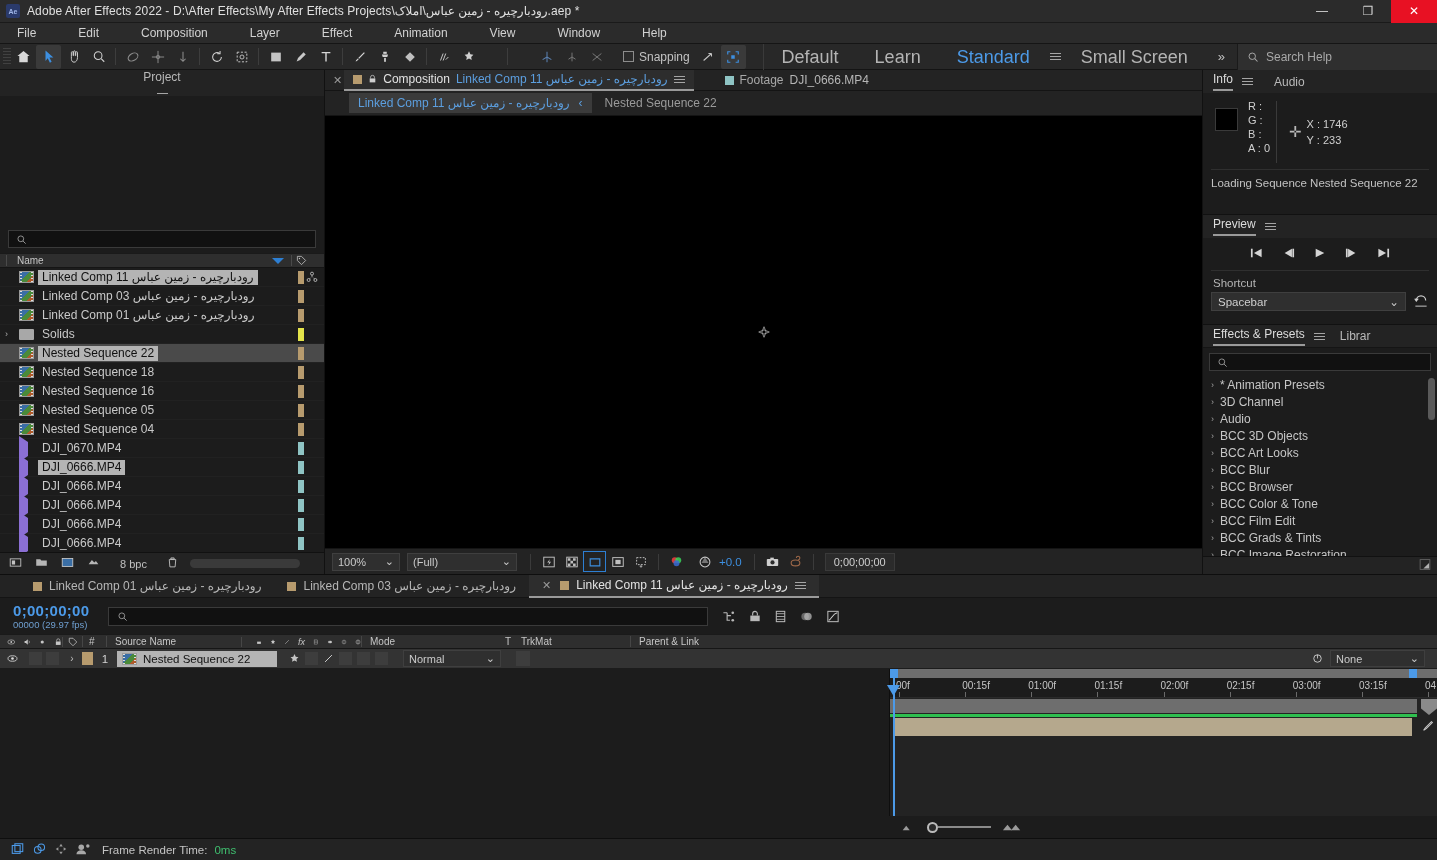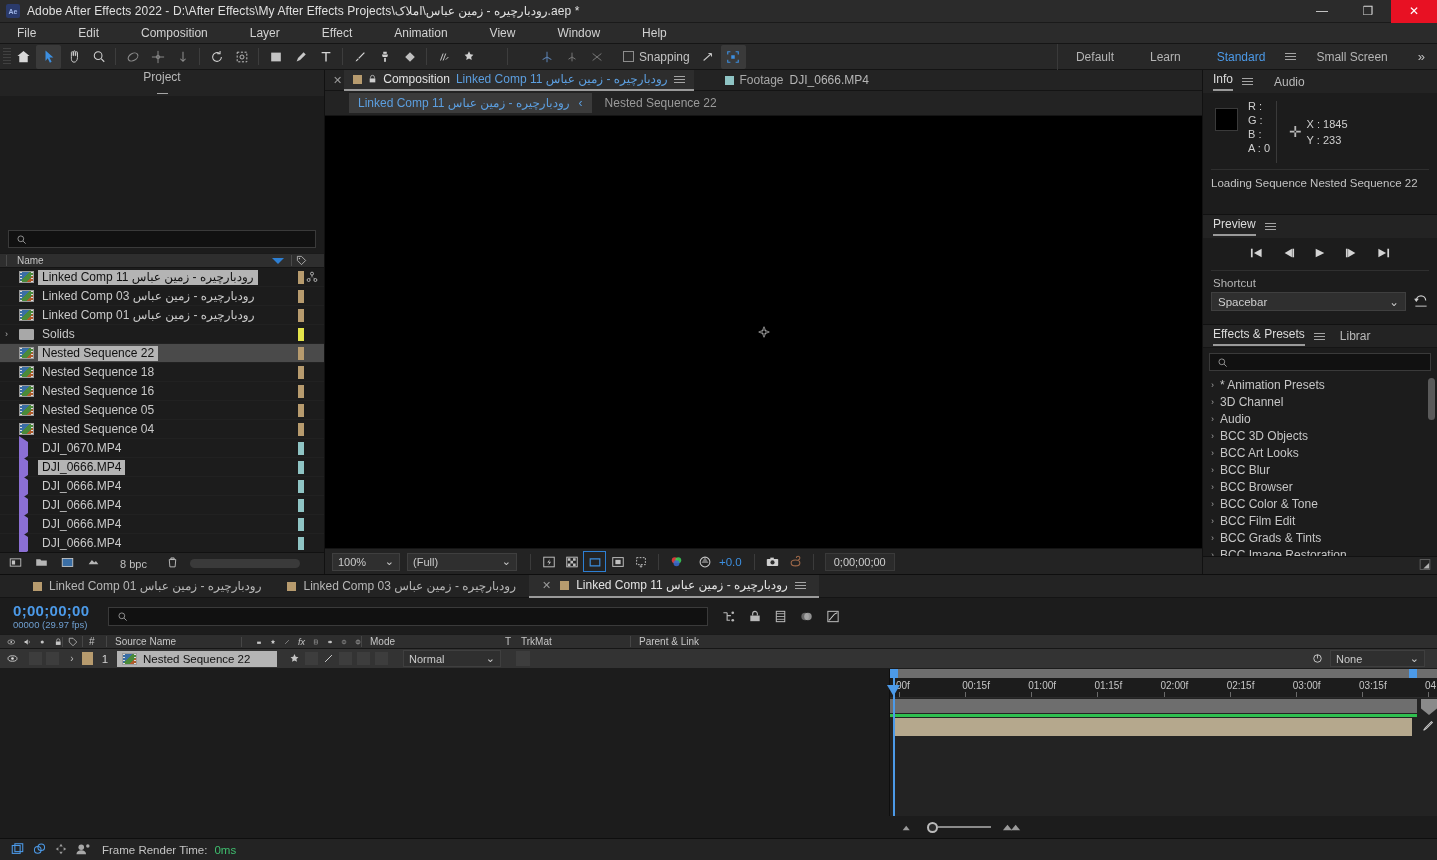--- a/index.html
+++ b/index.html
@@ -42,21 +42,21 @@
   #toolbar .grip{ width:8px;height:18px;margin-left:3px;
      background:repeating-linear-gradient(to bottom,#555 0 1px,transparent 1px 3px);
      opacity:.55;}
   .tool{ width:25px;height:24px;display:flex;align-items:center;justify-content:center; }
   .tool svg{ display:block; }
   .tsep{ width:1px;height:17px;background:#3d3d3d;margin:0 4px; }
   .tool.active{ background:#3a3a3a;border-radius:2px; }
   #snapwrap{ display:flex;align-items:center;gap:5px;margin-left:14px;color:#c2c2c2;font-size:12px;}
   .chk{ width:11px;height:11px;border:1px solid #8c8c8c;background:#2b2b2b; }
   #ws-area{ margin-left:auto;display:flex;align-items:center;height:26px; }
-  .ws{ padding:0 18px;font-size:12px;color:#b4b4b4;line-height:26px; }
+  .ws{ padding:0 18px;font-size:18px;color:#b4b4b4;line-height:26px; }
   .ws.sel{ color:#4c9ae8; }
   #ws-sep{ width:1px;height:26px;background:#3a3a3a; }
   #chevrons{ padding:0 12px;color:#c0c0c0;font-size:13px; }
   #helpbar{ width:200px;height:26px;background:#2f2f2f;border-left:1px solid #1a1a1a;
             display:flex;align-items:center;gap:7px;padding-left:9px;color:#a8a8a8;font-size:12px;}
 
   
   #main{ position:absolute;top:70px;left:0;right:0;height:504px;display:flex; }
 
   .panel-title{ font-size:12px;color:#b9b9b9; }
@@ -354,20 +354,27 @@
     <div class="ws">Default</div>
     <div class="ws">Learn</div>
     <div class="ws sel">Standard</div>
     <span class="hamb" style="margin:0 2px;">
         <i></i>
         <i></i>
         <i></i>
       </span>
     <div class="ws">Small Screen</div>
     <div id="chevrons">»</div>
+    <div id="helpbar">
+      <svg width="12" height="12" viewBox="0 0 16 16">
+          <circle cx="7" cy="7" r="4.3" fill="none" stroke="#a8a8a8" stroke-width="1.3"></circle>
+          <path d="M10.3 10.3L14 14" stroke="#a8a8a8" stroke-width="1.4"></path>
+        </svg>
+      <span>Search Help</span>
+    </div>
   </div>
 </div>
 
 <div id="main">
 
   <div id="project">
     <div id="proj-head">
       <span class="panel-title">Project</span>
       <span class="hamb">
           <i></i>
@@ -633,21 +640,21 @@
         <div>
           <div class="rgb">R :</div>
           <div class="rgb">G :</div>
           <div class="rgb">B :</div>
           <div class="rgb">A : 0</div>
         </div>
         <div id="info-div"></div>
         <div class="row">
           <span id="crosshair">✛</span>
           <div>
-            <div class="xy">X : 1845</div>
+            <div class="xy">X : 1746</div>
             <div class="xy">Y : 233</div>
           </div>
         </div>
       </div>
       <div id="info-status">Loading Sequence Nested Sequence 22</div>
     </div>
 
     <div id="preview">
       <div class="rsec-head">
         <span class="panel-title act">Preview</span>

